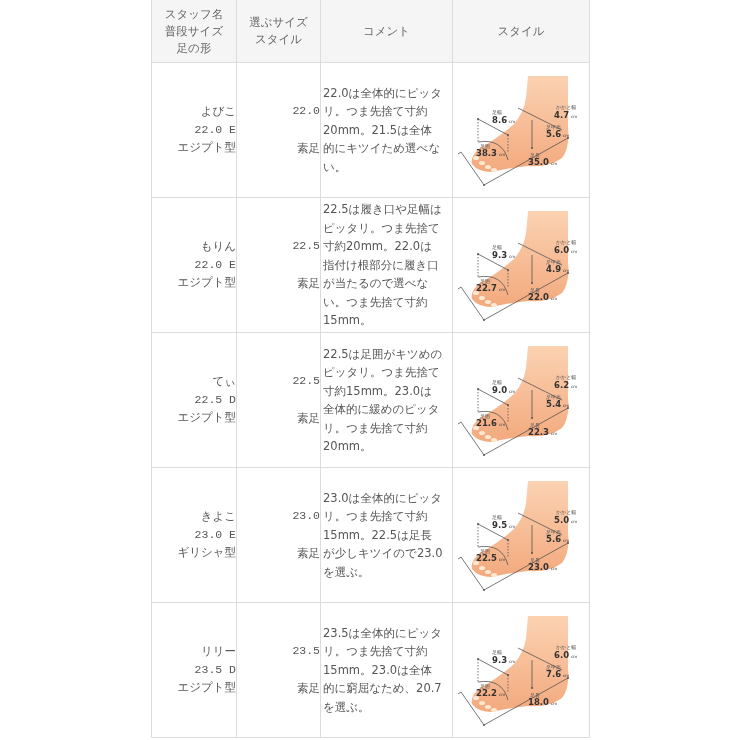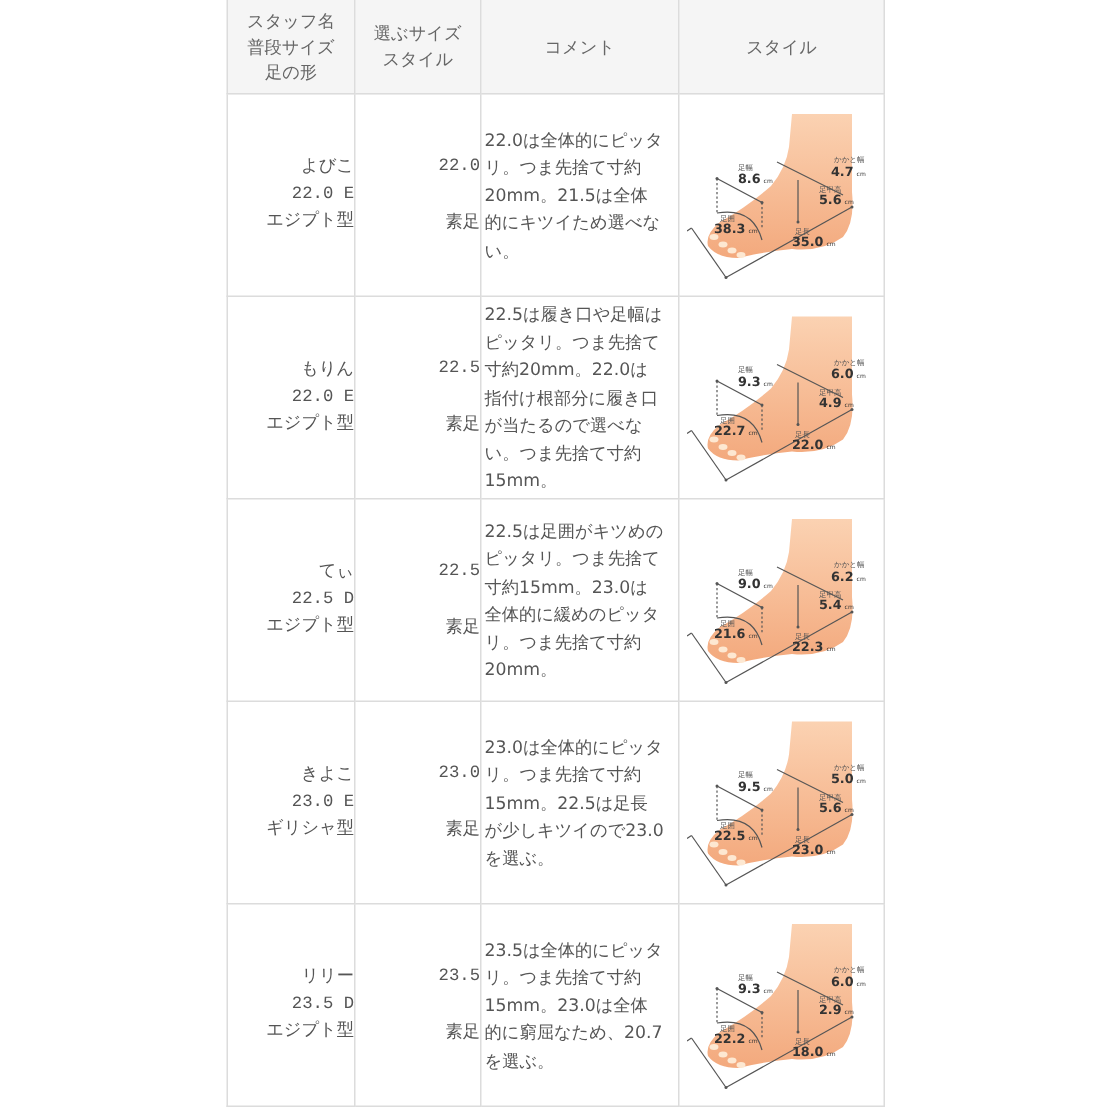--- a/index.html
+++ b/index.html
@@ -370,21 +370,21 @@
             <circle cx="26" cy="117" r="1"></circle>
                 <circle cx="110" cy="70" r="1"></circle>
             <circle cx="74" cy="80" r="1"></circle>
           </g>
         </svg>
         <span class="lbl" style="left:34px;top:41px">足幅</span>
         <span class="val" style="left:34px;top:48px"><span>9.3</span><small>cm</small></span>
         <span class="lbl" style="left:98px;top:36px">かかと幅</span>
         <span class="val" style="left:96px;top:43px"><span>6.0</span><small>cm</small></span>
         <span class="lbl" style="left:88px;top:56px">足甲高</span>
-        <span class="val" style="left:88px;top:62px"><span>2.9</span><small>cm</small></span>
+        <span class="val" style="left:88px;top:62px"><span>7.6</span><small>cm</small></span>
         <span class="lbl" style="left:22px;top:75px">足囲</span>
         <span class="val" style="left:18px;top:81px"><span>22.2</span><small>cm</small></span>
         <span class="lbl" style="left:72px;top:84px">足長</span>
         <span class="val" style="left:70px;top:90px"><span>18.0</span><small>cm</small></span>
       </div>
     </td>
   </tr>
 </tbody>
 </table>
 

